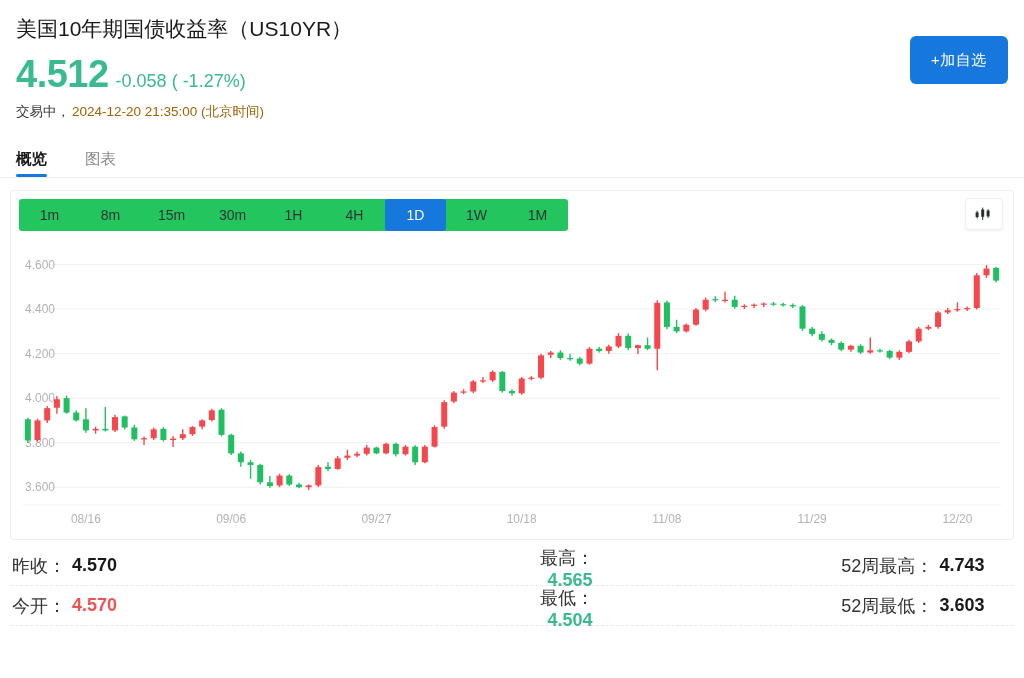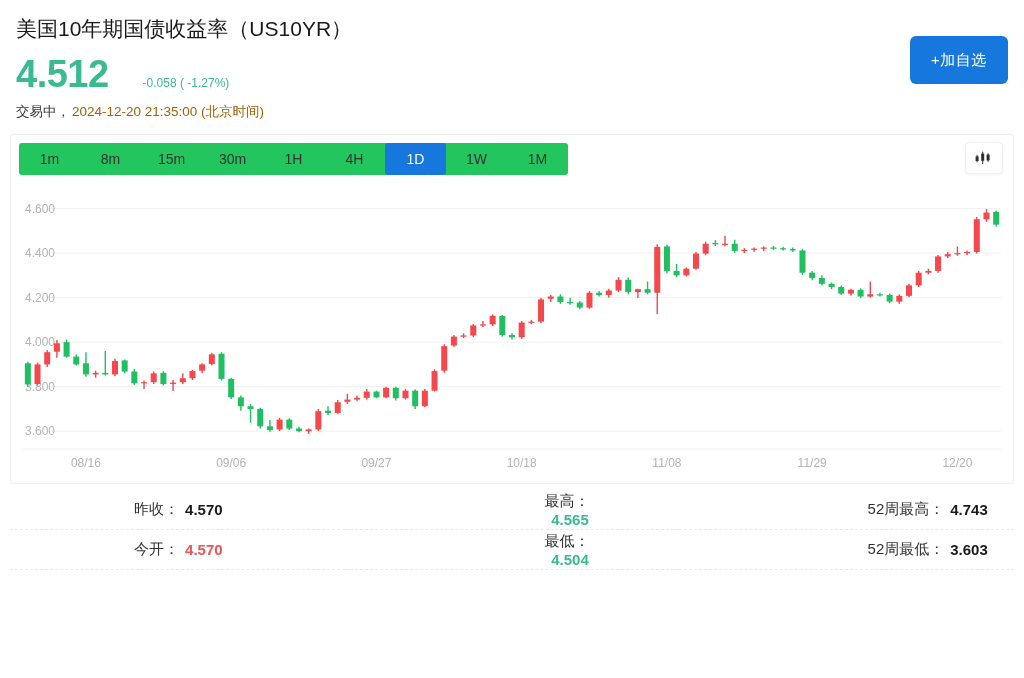--- a/index.html
+++ b/index.html
@@ -35,22 +35,22 @@
     margin-top: 8px;
     height: 44px;
   }
   .price {
     font-size: 38px;
     font-weight: bold;
     line-height: 44px;
     letter-spacing: -0.5px;
   }
   .change {
-    font-size: 12px;
-    margin-left: 34px;
+    font-size: 18px;
+    margin-left: 7px;
     line-height: 28px;
   }
 
   .status-row {
     margin-top: 6px;
     font-size: 13.5px;
     line-height: 20px;
     display: flex;
     align-items: baseline;
   }
@@ -170,24 +170,23 @@
   
   .stats {
     margin: 6px 10px 0 10px;
     display: flex;
   }
   .stat-col { flex: 1; }
   .stat-row {
     height: 39px;
     display: flex;
     align-items: center;
-    font-size: 15px;
+    font-size: 18px;
     border-bottom: 1px dashed #e8e8e8;
     padding-left: 2px;
-    justify-content: center;
   }
   .stat-col.c2 .stat-row { padding-left: 110px; flex-direction: column; }
   .stat-col.c3 .stat-row { padding-left: 162px; }
   .stat-label { color: #333333; }
   .stat-value { font-weight: bold; margin-left: 6px; color: #1a1a1a; }
   .stat-value.up { color: #ee5353; font-weight: bold; }
   .stat-value.down { color: #3aba8f; font-weight: bold; }
 </style>
 </head>
 <body>
@@ -203,20 +202,24 @@
     </div>
 
     <div class="status-row">
       <span class="status-state">交易中，</span>
       <span class="status-time">2024-12-20 21:35:00 (北京时间)</span>
     </div>
 
     <button class="watch-btn">+加自选</button>
   </div>
 
+  <div class="tabs" id="tabs">
+      <div class="tab active"><span>概览</span></div>
+      <div class="tab"><span>图表</span></div>
+    </div>
 
   <div class="chart-card">
 
     <div class="tf-bar">
       <div class="tf-group" id="tf-group">
           <div class="tf-item">1m</div>
           <div class="tf-item">8m</div>
           <div class="tf-item">15m</div>
           <div class="tf-item">30m</div>
           <div class="tf-item">1H</div>

